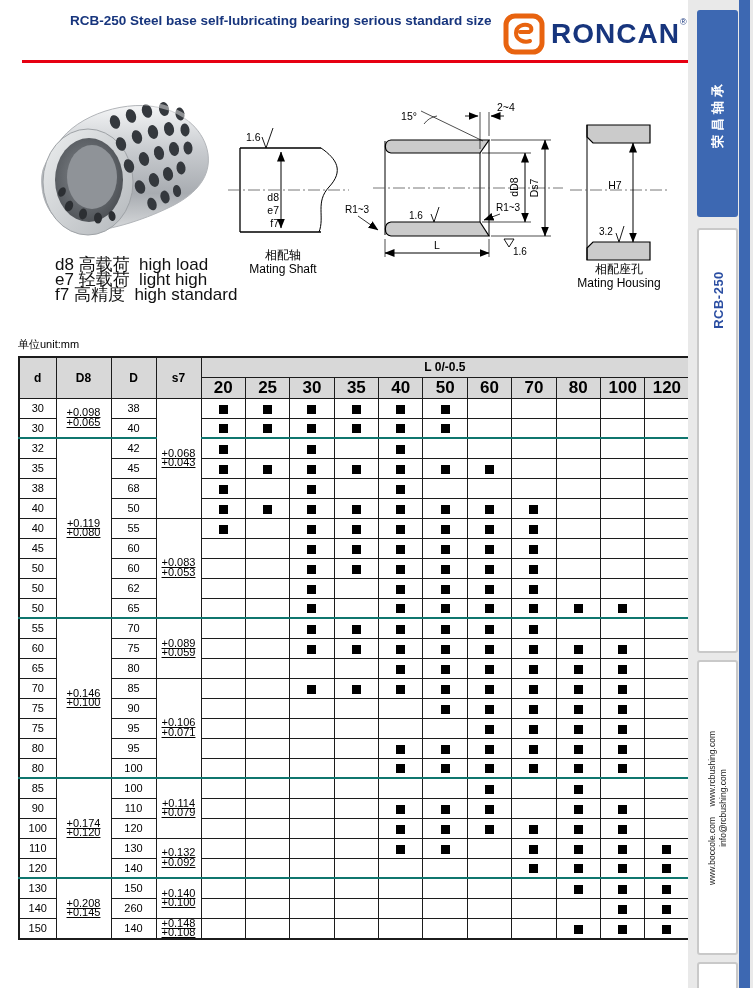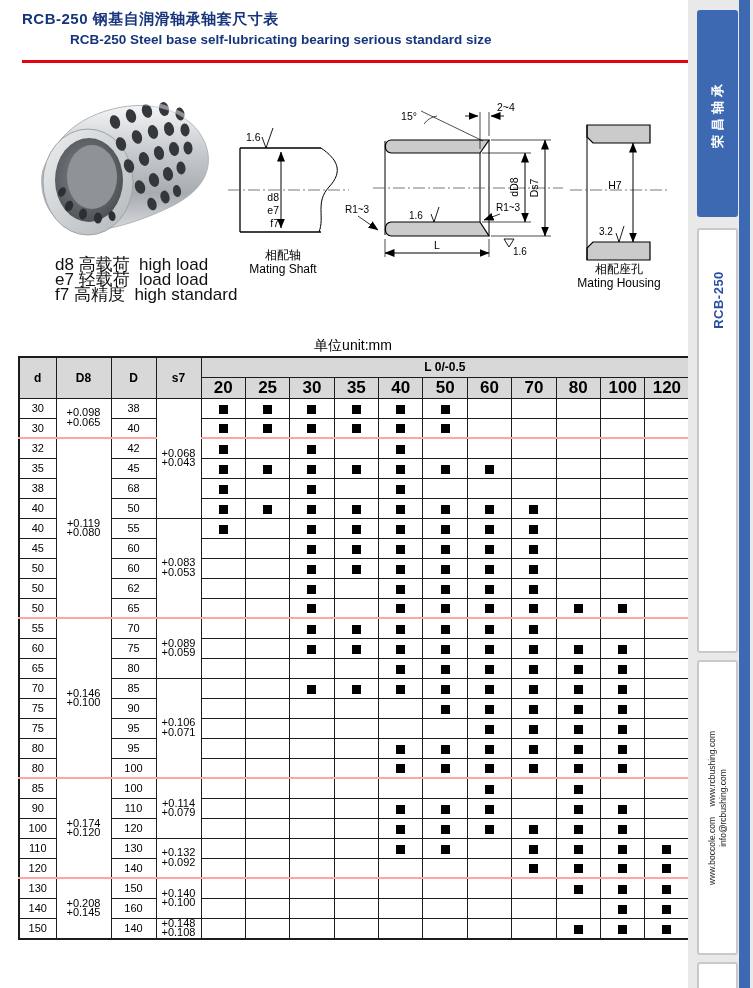--- a/index.html
+++ b/index.html
@@ -15,31 +15,31 @@
   .logo { position:absolute; left:503px; top:13px; display:flex; align-items:center; }
   .logo-text { font-size:28px; font-weight:bold; color:#17357d; letter-spacing:1px; margin-left:6px; }
   .logo-reg { font-size:9px; color:#17357d; vertical-align:top; position:relative; top:-12px; }
   .redline { position:absolute; left:22px; top:60px; width:666px; height:3px; background:#e60012; }
   
   #photo { position:absolute; left:25px; top:92px; }
   .legend { position:absolute; left:55px; top:257px; font-size:17px; color:#111; line-height:15px; }
   #diagrams { position:absolute; left:225px; top:85px; }
   #diagrams text { fill:#000; stroke:none; font-family:"Liberation Sans",sans-serif; }
   
-  .unit { position:absolute; left:18px; top:337px; width:670px; text-align:center; font-size:14px; color:#000; }
+  .unit { position:absolute; left:18px; top:337px; width:670px; text-align:left; font-size:11px; color:#000; }
   table.size { position:absolute; left:18px; top:356px; width:671px; border-collapse:collapse; table-layout:fixed; }
   table.size th, table.size td { border:1px solid #1c1c1c; text-align:center; vertical-align:middle; }
   table.size { border:2px solid #1c1c1c; }
   table.size th { background:#d8d8d8; font-size:12px; font-weight:bold; height:20px; color:#000; }
   table.size th.hs { font-size:17px; }
   table.size td { height:20px; font-size:11px; color:#000; background:#fff; }
   td.ca { background:#efefef; }
-  td.tol { font-size:8.5px; line-height:9.5px; }
+  td.tol { font-size:8.5px; line-height:9.5px;text-decoration:underline; }
   td.shade { background:#f1f1f1; }
-  tr.thick td { border-top:2px solid #fca5a5; }
+  tr.thick td { border-top:2px solid #0f766e; }
   .sq { display:inline-block; width:9px; height:9px; background:#000; vertical-align:middle; }
   
   .side-area { position:absolute; left:688px; top:0; width:65px; height:988px; background:#e9e9e9; }
   .blue-strip { position:absolute; left:51px; top:0; width:11px; height:988px; background:#3d68b2; }
   .tab { position:absolute; left:9px; width:41px; border-radius:3px; }
   .tab-blue { top:10px; height:207px; background:#3d68b2; }
   .tab-white { background:#fff; border:2px solid #c9c9c9; }
   .tab-rcb { top:228px; height:425px; }
   .tab-url { top:660px; height:295px; }
   .tab-end { top:962px; height:40px; }
@@ -47,24 +47,31 @@
   .v-company { color:#fff; font-size:13px; font-weight:bold; letter-spacing:4px; }
   .v-rcb { top:70px; color:#2b4ea2; font-size:13px; font-weight:bold; letter-spacing:.5px; }
   .v-url { font-size:8.5px; color:#222; line-height:11px; text-align:center; word-spacing:8px; }
 </style>
 </head>
 <body>
 
 <div class="page">
 
   <div class="titles">
-    <div class="title-zh">RCB-250 钢基自润滑轴承轴套尺寸表</div>
     <div class="title-en">RCB-250 Steel base self-lubricating bearing serious standard size</div>
   </div>
 
+  <div class="logo">
+    <svg width="42" height="42" viewBox="0 0 42 42">
+      <rect x="3" y="3" width="36" height="36" rx="9" fill="none" stroke="#e8630f" stroke-width="5"></rect>
+      <path d="M27,13 C21,10 13,13 13,20 C13,27 21,30 27,28 M27,13 C29,15 29,18 26,19 L17,19" fill="none" stroke="#e8630f" stroke-width="4" stroke-linecap="round"></path>
+    </svg>
+    <span class="logo-text">RONCAN</span>
+    <span class="logo-reg">®</span>
+  </div>
 
   <div class="redline"></div>
 
   <svg id="photo" width="195" height="165" viewBox="0 0 195 165">
     <defs>
       <linearGradient id="met" x1="0" y1="0" x2="0" y2="1">
         <stop offset="0" stop-color="#f4f5f6"></stop>
           <stop offset=".35" stop-color="#c9ccd0"></stop>
         <stop offset=".7" stop-color="#a8acb1"></stop>
           <stop offset="1" stop-color="#d9dbdd"></stop>
@@ -112,21 +119,21 @@
       <ellipse cx="58" cy="122" rx="4" ry="5.5" transform="rotate(10 58 122)"></ellipse>
       <ellipse cx="73" cy="126" rx="4" ry="5.5"></ellipse>
       <ellipse cx="87" cy="124" rx="3.5" ry="5" transform="rotate(-12 87 124)"></ellipse>
       <ellipse cx="37" cy="100" rx="3.5" ry="5" transform="rotate(28 37 100)"></ellipse>
     </g>
     <path d="M60,18 C95,6 140,8 165,28" fill="none" stroke="#ffffff" stroke-width="4" opacity=".45"></path>
   </svg>
 
   <div class="legend">
     <div><span>d8</span>&nbsp;<span>高载荷</span>&nbsp;&nbsp;<span>high load</span></div>
-    <div><span>e7</span>&nbsp;<span>轻载荷</span>&nbsp;&nbsp;<span>load load</span></div>
+    <div><span>e7</span>&nbsp;<span>轻载荷</span>&nbsp;&nbsp;<span>light high</span></div>
     <div><span>f7</span>&nbsp;<span>高精度</span>&nbsp;&nbsp;<span>high standard</span></div>
   </div>
 
   <svg id="diagrams" width="460" height="215" viewBox="0 0 460 215">
     <defs>
       <marker id="ar" viewBox="0 0 10 8" markerWidth="10" markerHeight="8" refX="9.5" refY="4" orient="auto-start-reverse" markerUnits="userSpaceOnUse">
         <path d="M0,0 L10,4 L0,8 Z" fill="#000"></path>
       </marker>
     </defs>
 
@@ -621,21 +628,21 @@
           <td class="lc shade"></td>
           <td class="lc"></td>
           <td class="lc shade"></td>
           <td class="lc"></td>
           <td class="lc shade"><span class="sq"></span></td>
           <td class="lc"><span class="sq"></span></td>
           <td class="lc shade"><span class="sq"></span></td>
         </tr>
         <tr>
           <td class="ca">140</td>
-          <td class="ca">160</td>
+          <td class="ca">260</td>
           <td class="lc shade"></td>
           <td class="lc"></td>
           <td class="lc shade"></td>
           <td class="lc"></td>
           <td class="lc shade"></td>
           <td class="lc"></td>
           <td class="lc shade"></td>
           <td class="lc"></td>
           <td class="lc shade"></td>
           <td class="lc"><span class="sq"></span></td>

